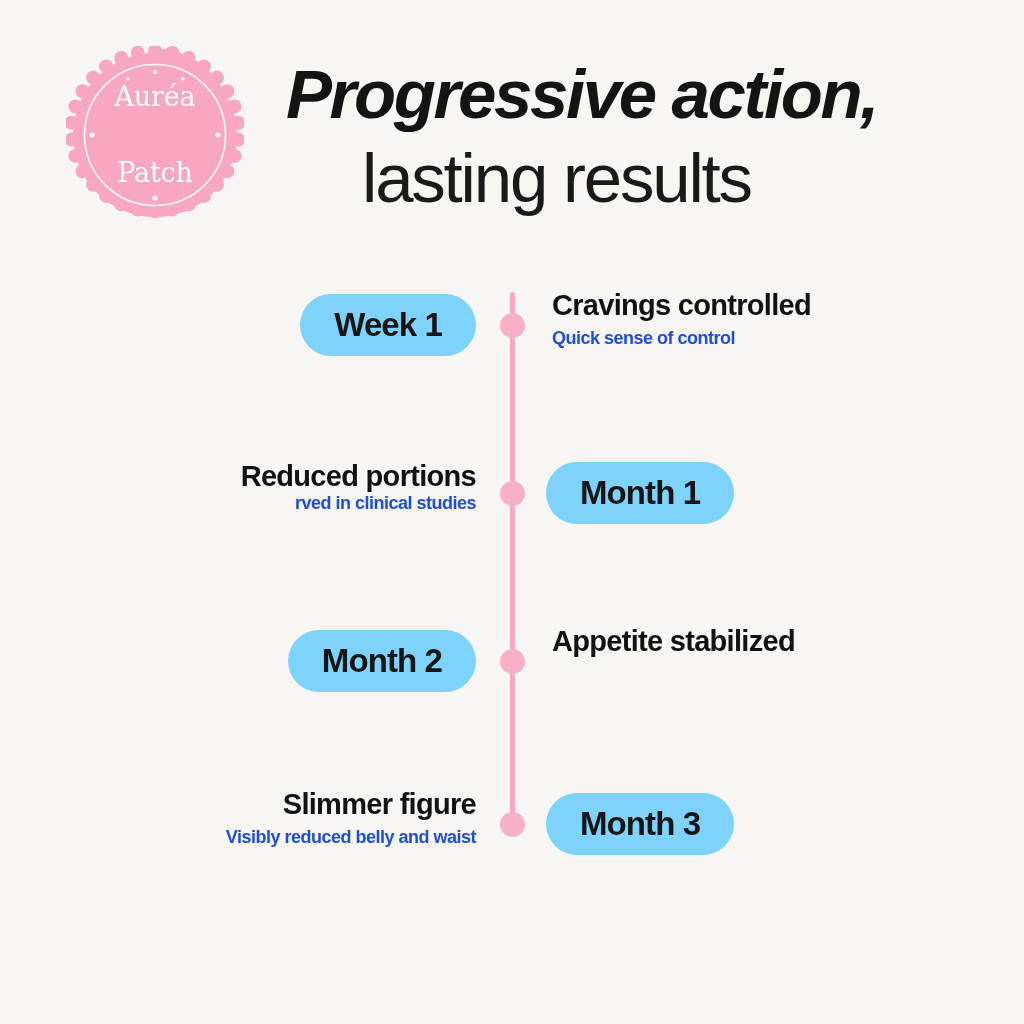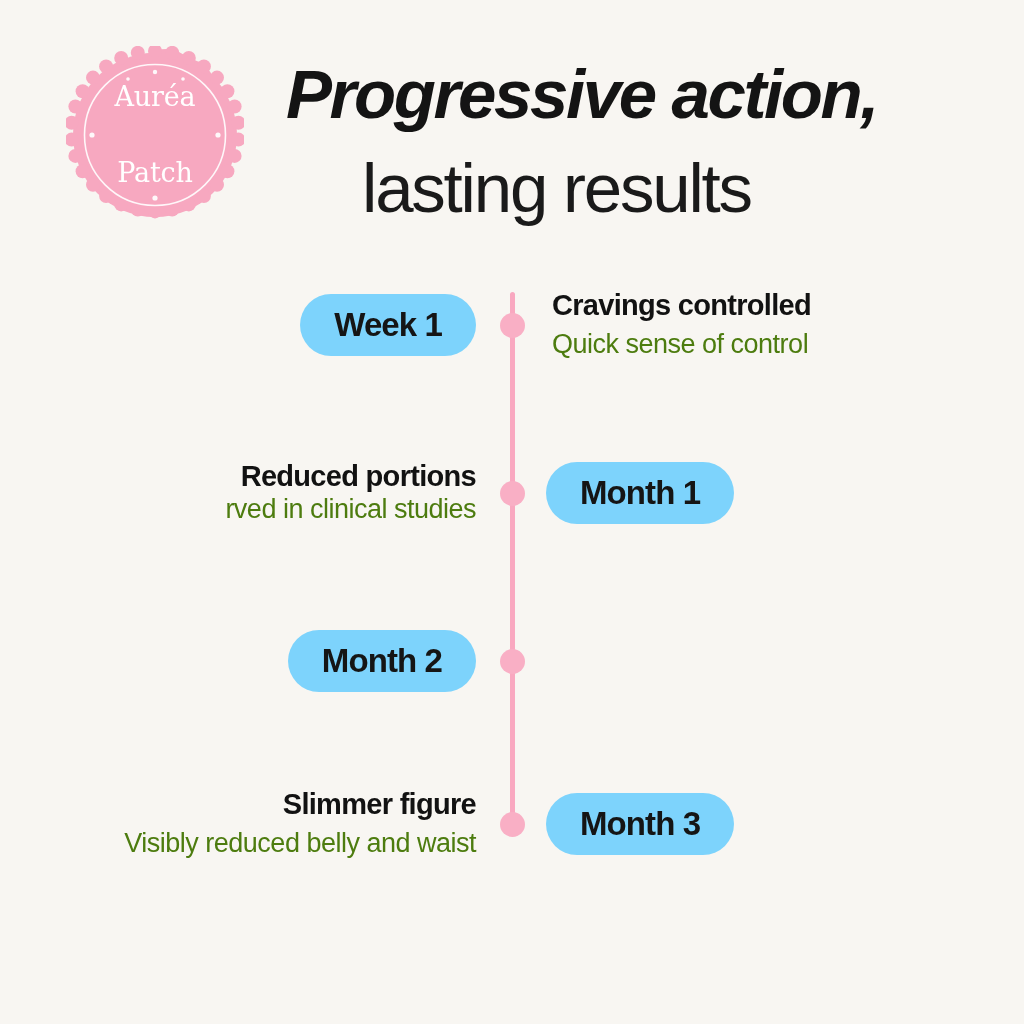--- a/index.html
+++ b/index.html
@@ -60,21 +60,21 @@
     letter-spacing: -2.4px;
     line-height: 1.08;
     white-space: nowrap;
   }
   .headline-l2 {
     font-size: 69px;
     font-weight: 400;
     color: #1A1A1A;
     letter-spacing: -2.2px;
     line-height: 1.16;
-    margin-top: 16px;
+    margin-top: 6px;
     margin-left: 76px;
     white-space: nowrap;
   }
 
   
   .timeline-axis {
     position: absolute;
     left: 510px;
     top: 292px;
     width: 5px;
@@ -138,23 +138,23 @@
     font-size: 29px;
     font-weight: 700;
     color: #121212;
     letter-spacing: -0.7px;
     line-height: 1.12;
     white-space: nowrap;
   }
   .textblock.left .tb-title { white-space: nowrap; }
 
   .tb-desc {
-    font-size: 27px;
-    font-weight: 400;
-    color: #4d7c0f;
+    font-size: 18px;
+    font-weight: 700;
+    color: #1d4ed8;
     letter-spacing: -0.5px;
     line-height: 1.32;
     margin-top: 6px;
   }
   .tb-desc.nowrap { white-space: nowrap; }
 </style>
 </head>
 <body>
 
 <div class="badge">
@@ -249,20 +249,21 @@
     <div class="textblock left" style="top:-33px">
       <div class="tb-title">Reduced portions</div>
       <div class="tb-desc nowrap" style="margin-top:0">rved in clinical studies</div>
     </div>
   </div>
 
   <div class="row" style="top:661px">
     <div class="dot" style="top:-12px"></div>
     <div class="pill left" style="top:-31px">Month 2</div>
     <div class="textblock right" style="top:-36px">
+      <div class="tb-title">Appetite stabilized</div>
     </div>
   </div>
 
   <div class="row" style="top:824px">
     <div class="dot" style="top:-12px"></div>
     <div class="pill right" style="top:-31px">Month 3</div>
     <div class="textblock left" style="top:-36px">
       <div class="tb-title">Slimmer figure</div>
       <div class="tb-desc nowrap">Visibly reduced belly and waist</div>
     </div>

